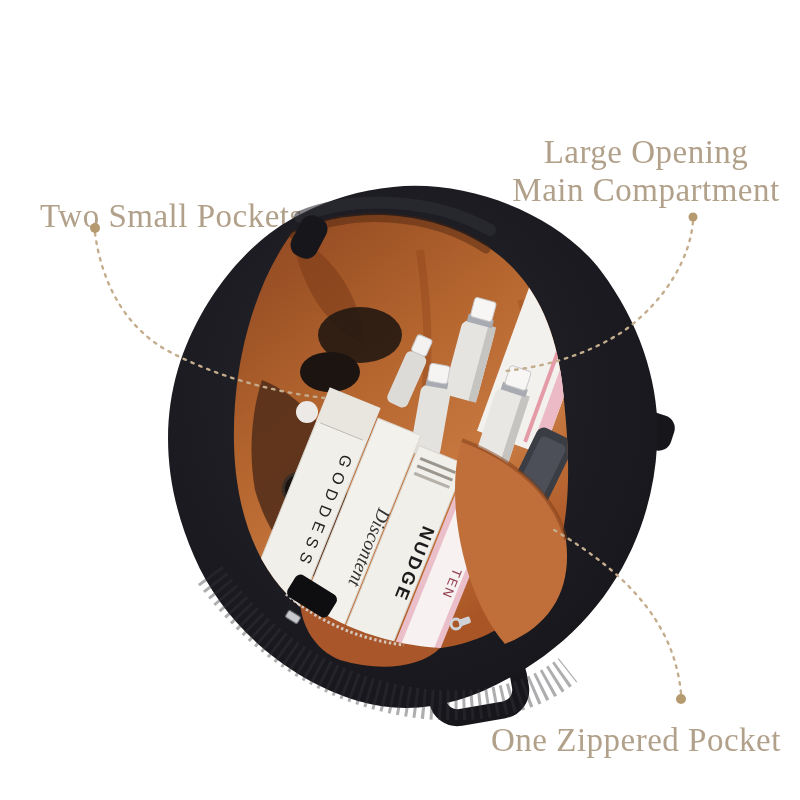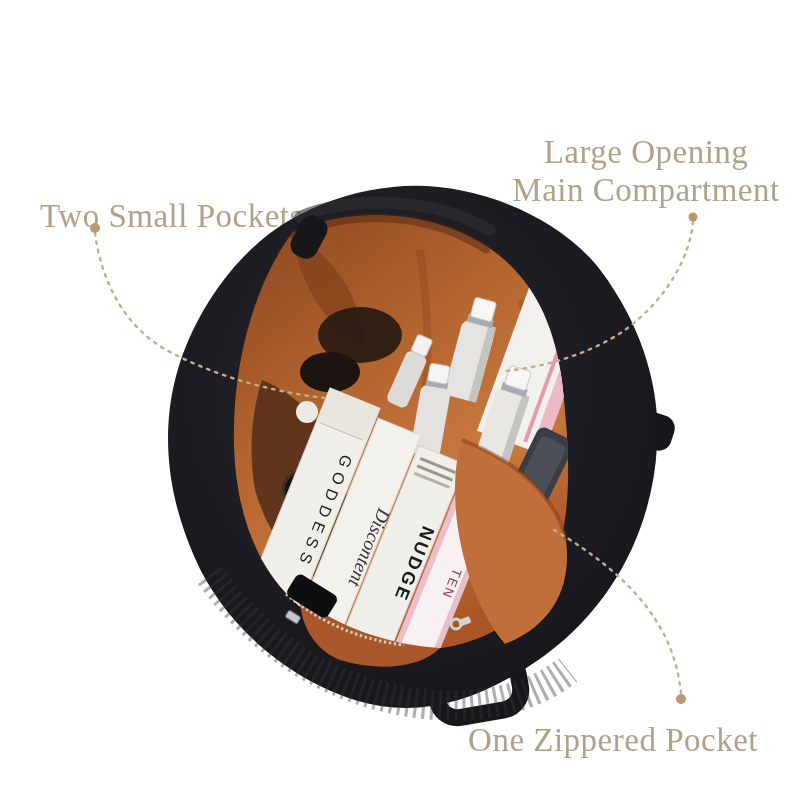--- a/index.html
+++ b/index.html
@@ -4,21 +4,21 @@
 <style>
   html,body{margin:0;padding:0;background:#ffffff;}
   .stage{position:relative;width:800px;height:800px;overflow:hidden;background:#ffffff;
          font-family:"Liberation Serif", serif;}
   .banner{position:absolute;left:58px;top:16px;width:680px;height:74px;background:#d8a873;
           border-radius:6px;display:flex;align-items:center;justify-content:center;}
   .banner span{color:#ffffff;font-weight:bold;font-size:48px;letter-spacing:1.5px;}
   .callout{position:absolute;color:#b2a18a;font-size:33px;line-height:1.15;letter-spacing:.5px;}
   .co-left{left:24px;top:198px;margin-left:16px;}
   .co-tr{left:506px;top:134px;width:280px;text-align:center;}
-  .co-br{left:463px;top:722px;width:300px;text-align:center;}
+  .co-br{left:491px;top:722px;width:300px;text-align:left;}
   svg.photo{position:absolute;left:0;top:0;}
 </style>
 </head>
 <body>
 
 <div class="stage">
 
 
   <div class="callout co-left">Two Small Pockets</div>
   <div class="callout co-tr">Large Opening Main Compartment</div>

